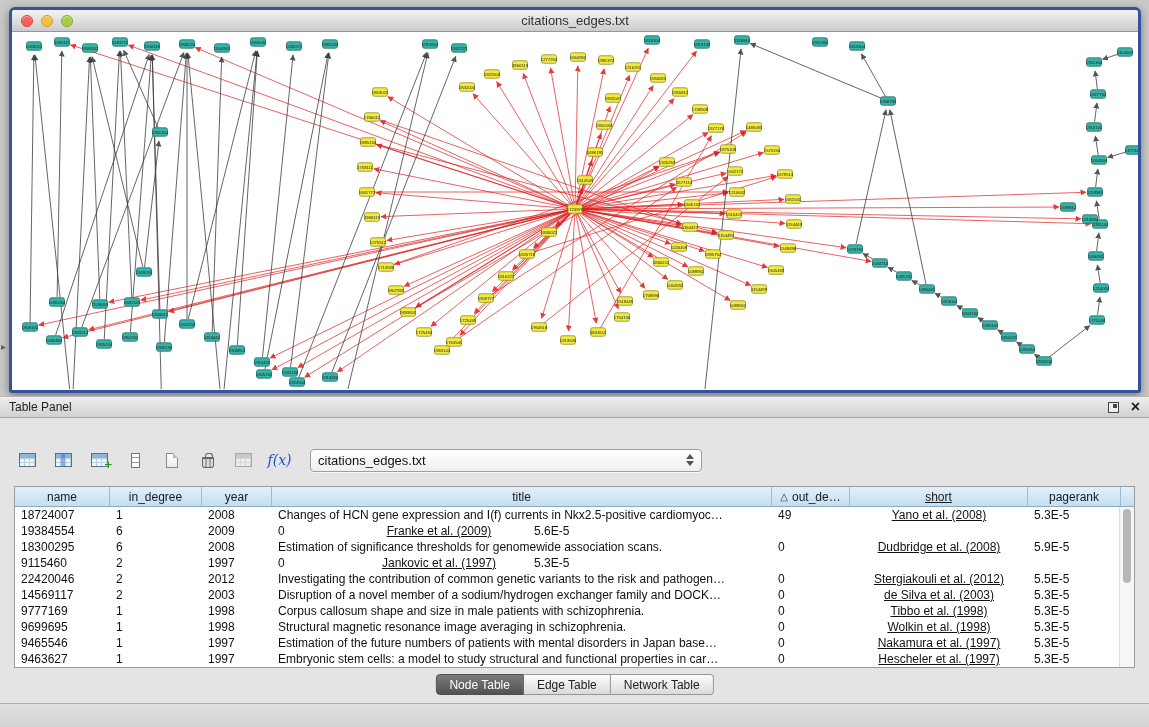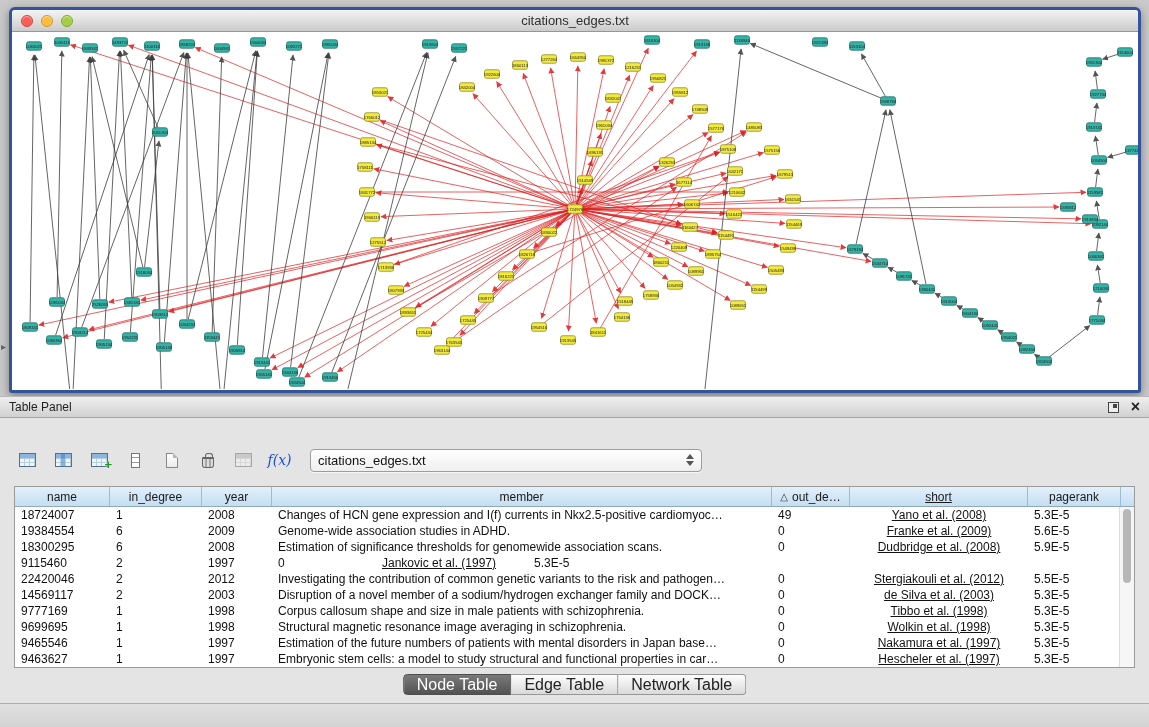--- a/index.html
+++ b/index.html
@@ -72,21 +72,21 @@
   .sort-glyph { font-size:10px; color:#333; }
   .tr { display:flex; height:16px; align-items:center; }
   .td { font-size:12px; color:#111; padding:0 6px; white-space:nowrap; overflow:hidden; text-overflow:ellipsis; height:16px; line-height:16px; }
   .c0 { width:95px; } .c1 { width:92px; } .c2 { width:70px; } .c3 { width:500px; }
   .c4 { width:78px; } .c5 { width:178px; text-align:center;text-decoration:underline; } .c6 { width:93px; }
   .vscroll { position:absolute; right:0; top:20px; bottom:0; width:15px; background:#f6f6f6; border-left:1px solid #dcdcdc; }
   .vthumb { position:absolute; left:3px; top:2px; width:8px; height:74px; background:#b7b7b7; border-radius:4px; }
 
   
   .tabs { position:absolute; left:50%; transform:translateX(-50%); top:256px; display:flex; }
-  .tab { height:21px; padding:0 13px; font-size:16px; display:flex; align-items:center;
+  .tab { height:21px; padding:0 13px; font-size:12px; display:flex; align-items:center;
     background:linear-gradient(#fdfdfd,#dadada); border:1px solid #979797; border-left:none; color:#222; }
   .tab:first-child { border-left:1px solid #979797; border-radius:4px 0 0 4px; }
   .tab:last-child { border-radius:0 4px 4px 0; }
   .tab.active { background:linear-gradient(#7a7a7a,#525252); color:#fff; border-color:#4e4e4e; }
 
   
   .statusbar { position:absolute; left:0; top:703px; width:100%; height:36px;
     background:linear-gradient(#e0e0e0,#cccccc); border-top:1px solid #adadad;
     display:flex; align-items:flex-end; justify-content:flex-end; gap:6px; padding:0 10px; font-size:11px; color:#222; }
   .mem-dot { width:11px; height:11px; border-radius:50%; border:1px solid #639135;
@@ -833,21 +833,21 @@
           <div class="th c0">
             <span>name</span>
           </div>
           <div class="th c1">
             <span>in_degree</span>
           </div>
           <div class="th c2">
             <span>year</span>
           </div>
           <div class="th c3">
-            <span>member</span>
+            <span>title</span>
           </div>
           <div class="th c4">
             <span class="sort-glyph">△</span>
             <span>out_de…</span>
           </div>
           <div class="th c5">
             <span>short</span>
           </div>
           <div class="th c6">
             <span>pagerank</span>
@@ -860,21 +860,20 @@
             <div class="td c2">2008</div>
             <div class="td c3">Changes of HCN gene expression and I(f) currents in Nkx2.5-positive cardiomyoc…</div>
             <div class="td c4">49</div>
             <div class="td c5">Yano et al. (2008)</div>
             <div class="td c6">5.3E-5</div>
           </div>
           <div class="tr">
             <div class="td c0">19384554</div>
             <div class="td c1">6</div>
             <div class="td c2">2009</div>
-            <div class="td c3">Genome-wide association studies in ADHD.</div>
             <div class="td c4">0</div>
             <div class="td c5">Franke et al. (2009)</div>
             <div class="td c6">5.6E-5</div>
           </div>
           <div class="tr">
             <div class="td c0">18300295</div>
             <div class="td c1">6</div>
             <div class="td c2">2008</div>
             <div class="td c3">Estimation of significance thresholds for genomewide association scans.</div>
             <div class="td c4">0</div>

